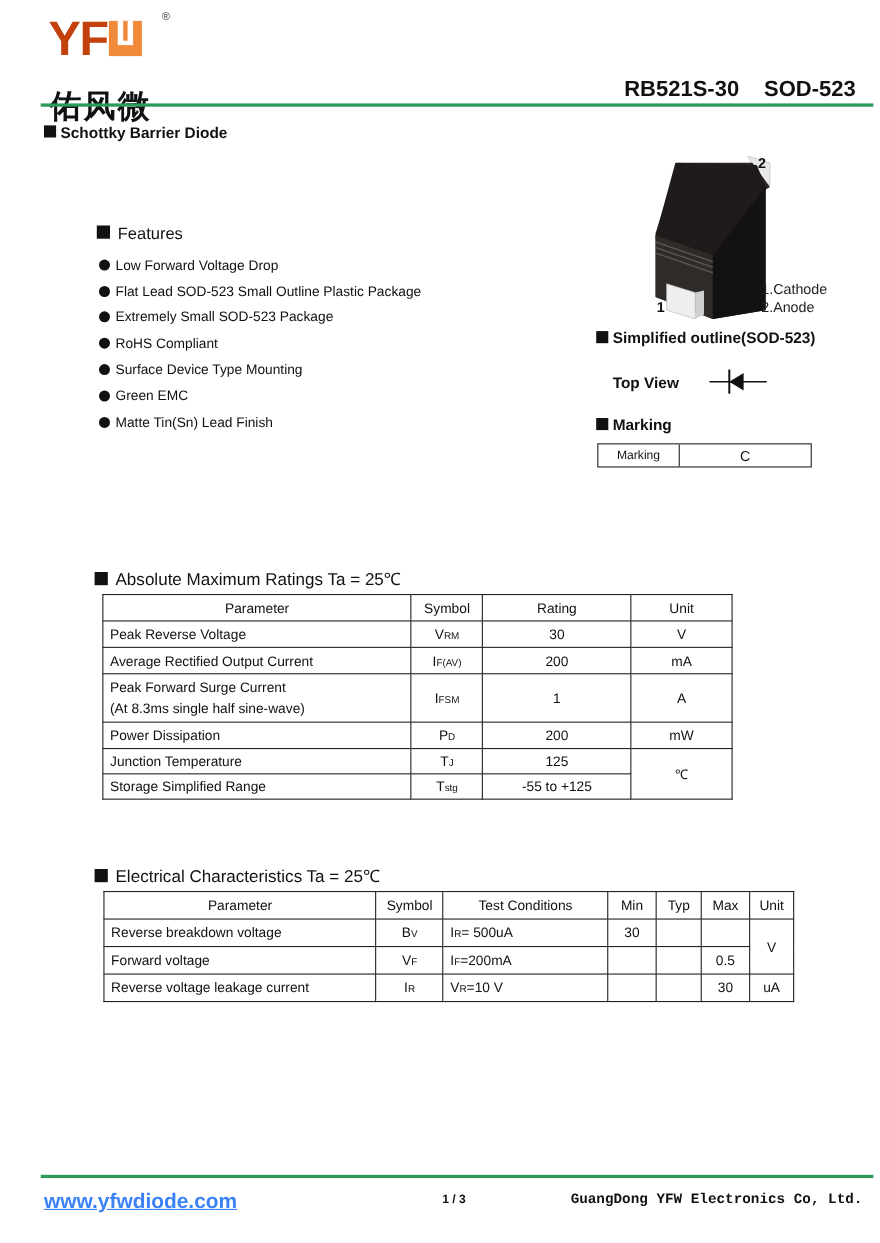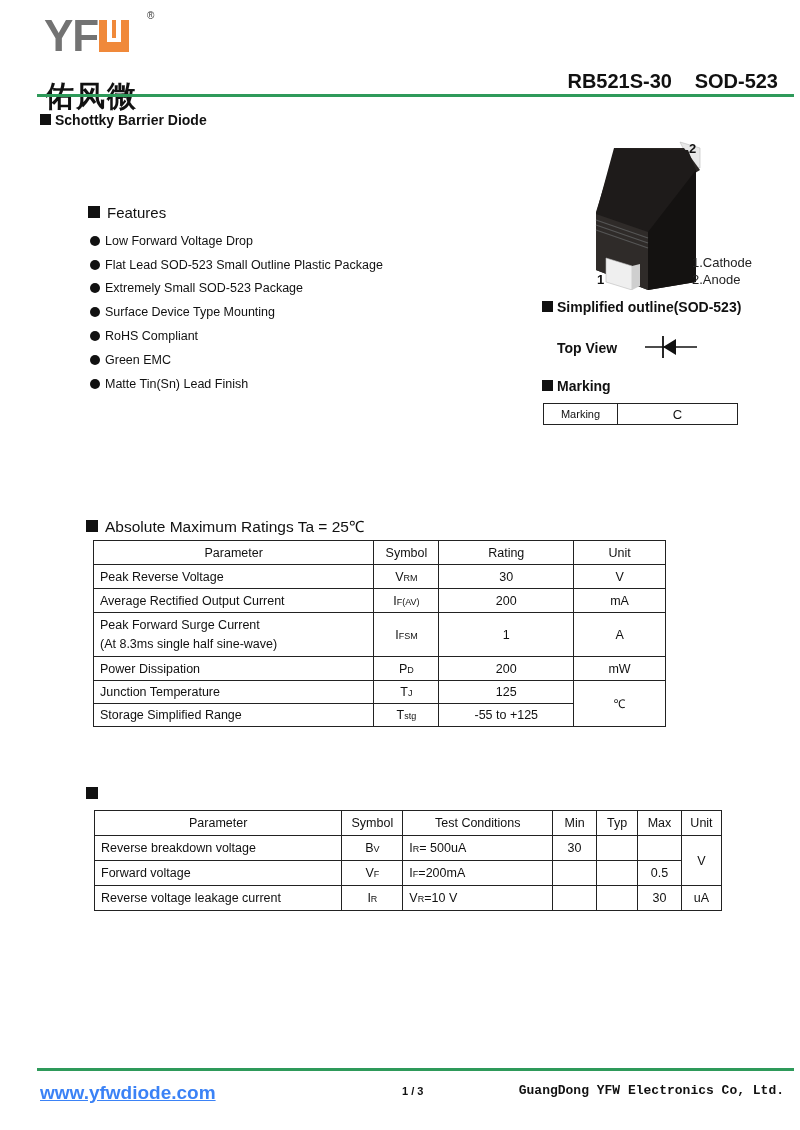--- a/index.html
+++ b/index.html
@@ -1,21 +1,21 @@
 <!DOCTYPE html>
 <html><head>
 <meta charset="utf-8">
 <style>
   html, body { margin: 0; padding: 0; background: #ffffff; }
   body { width: 800px; height: 1130px; position: relative; overflow: hidden;
          font-family: "Liberation Sans", sans-serif; color: #111; }
   .abs { position: absolute; }
   
   .logo-latin { left: 44px; top: 14px; font-weight: bold; font-size: 44px; line-height: 44px; letter-spacing: -1px; }
-  .logo-latin .g { color: #737373; }
+  .logo-latin .g { color: #c2410c; }
   .logo-u { display: inline-block; position: relative; width: 30px; height: 32px; margin-left: 1px; vertical-align: -1px;
             background: #f0893a; }
   .logo-u::after { content: ""; position: absolute; left: 8px; top: 0; width: 14px; height: 22px; background: #fff; }
   .logo-u i { position: absolute; left: 13px; top: 0; width: 4px; height: 18px; background: #f0893a; z-index: 1; }
   .logo-reg { left: 147px; top: 10px; font-size: 10px; color: #333; }
   .logo-cn { left: 45px; top: 60px; font-size: 29px; font-weight: bold; color: #111; letter-spacing: 2px; line-height: 32px; font-family: "DejaVu Sans", sans-serif; margin-top: 20px; }
   .doc-title { right: 22px; top: 70px; font-size: 20px; font-weight: bold; color: #111; word-spacing: 2px; }
   .green-rule { height: 3px; background: #2e9a5a; }
   .rule-top { left: 37px; top: 94px; width: 757px; }
   .rule-bottom { left: 37px; top: 1068px; width: 757px; }
@@ -81,25 +81,25 @@
   <li>
       <span class="dot"></span>
       <span>Flat Lead SOD-523 Small Outline Plastic Package</span>
     </li>
   <li>
       <span class="dot"></span>
       <span>Extremely Small SOD-523 Package</span>
     </li>
   <li>
       <span class="dot"></span>
+      <span>RoHS Compliant</span>
+    </li>
+  <li>
+      <span class="dot"></span>
       <span>Surface Device Type Mounting</span>
-    </li>
-  <li>
-      <span class="dot"></span>
-      <span>RoHS Compliant</span>
     </li>
   <li>
       <span class="dot"></span>
       <span>Green EMC</span>
     </li>
   <li>
       <span class="dot"></span>
       <span>Matte Tin(Sn) Lead Finish</span>
     </li>
 </ul>
@@ -198,21 +198,21 @@
   </tr>
   <tr style="height:23px">
     <td>Storage Simplified Range</td>
     <td class="c"><span>T</span><span class="sub">stg</span></td>
     <td class="c">-55 to +125</td>
   </tr>
 </tbody>
   </table>
 
 <div class="abs tbl-title" style="left:86px; top:785px;">
-  <span class="sq"></span>
+  <span class="sq"></span><span>Electrical Characteristics Ta = 25℃</span>
 </div>
 <table class="spec" id="t2">
   <colgroup>
       <col style="width:248px">
       <col style="width:61px">
       <col style="width:150px">
       <col style="width:44px">
       <col style="width:41px">
       <col style="width:44px">
       <col style="width:40px">

